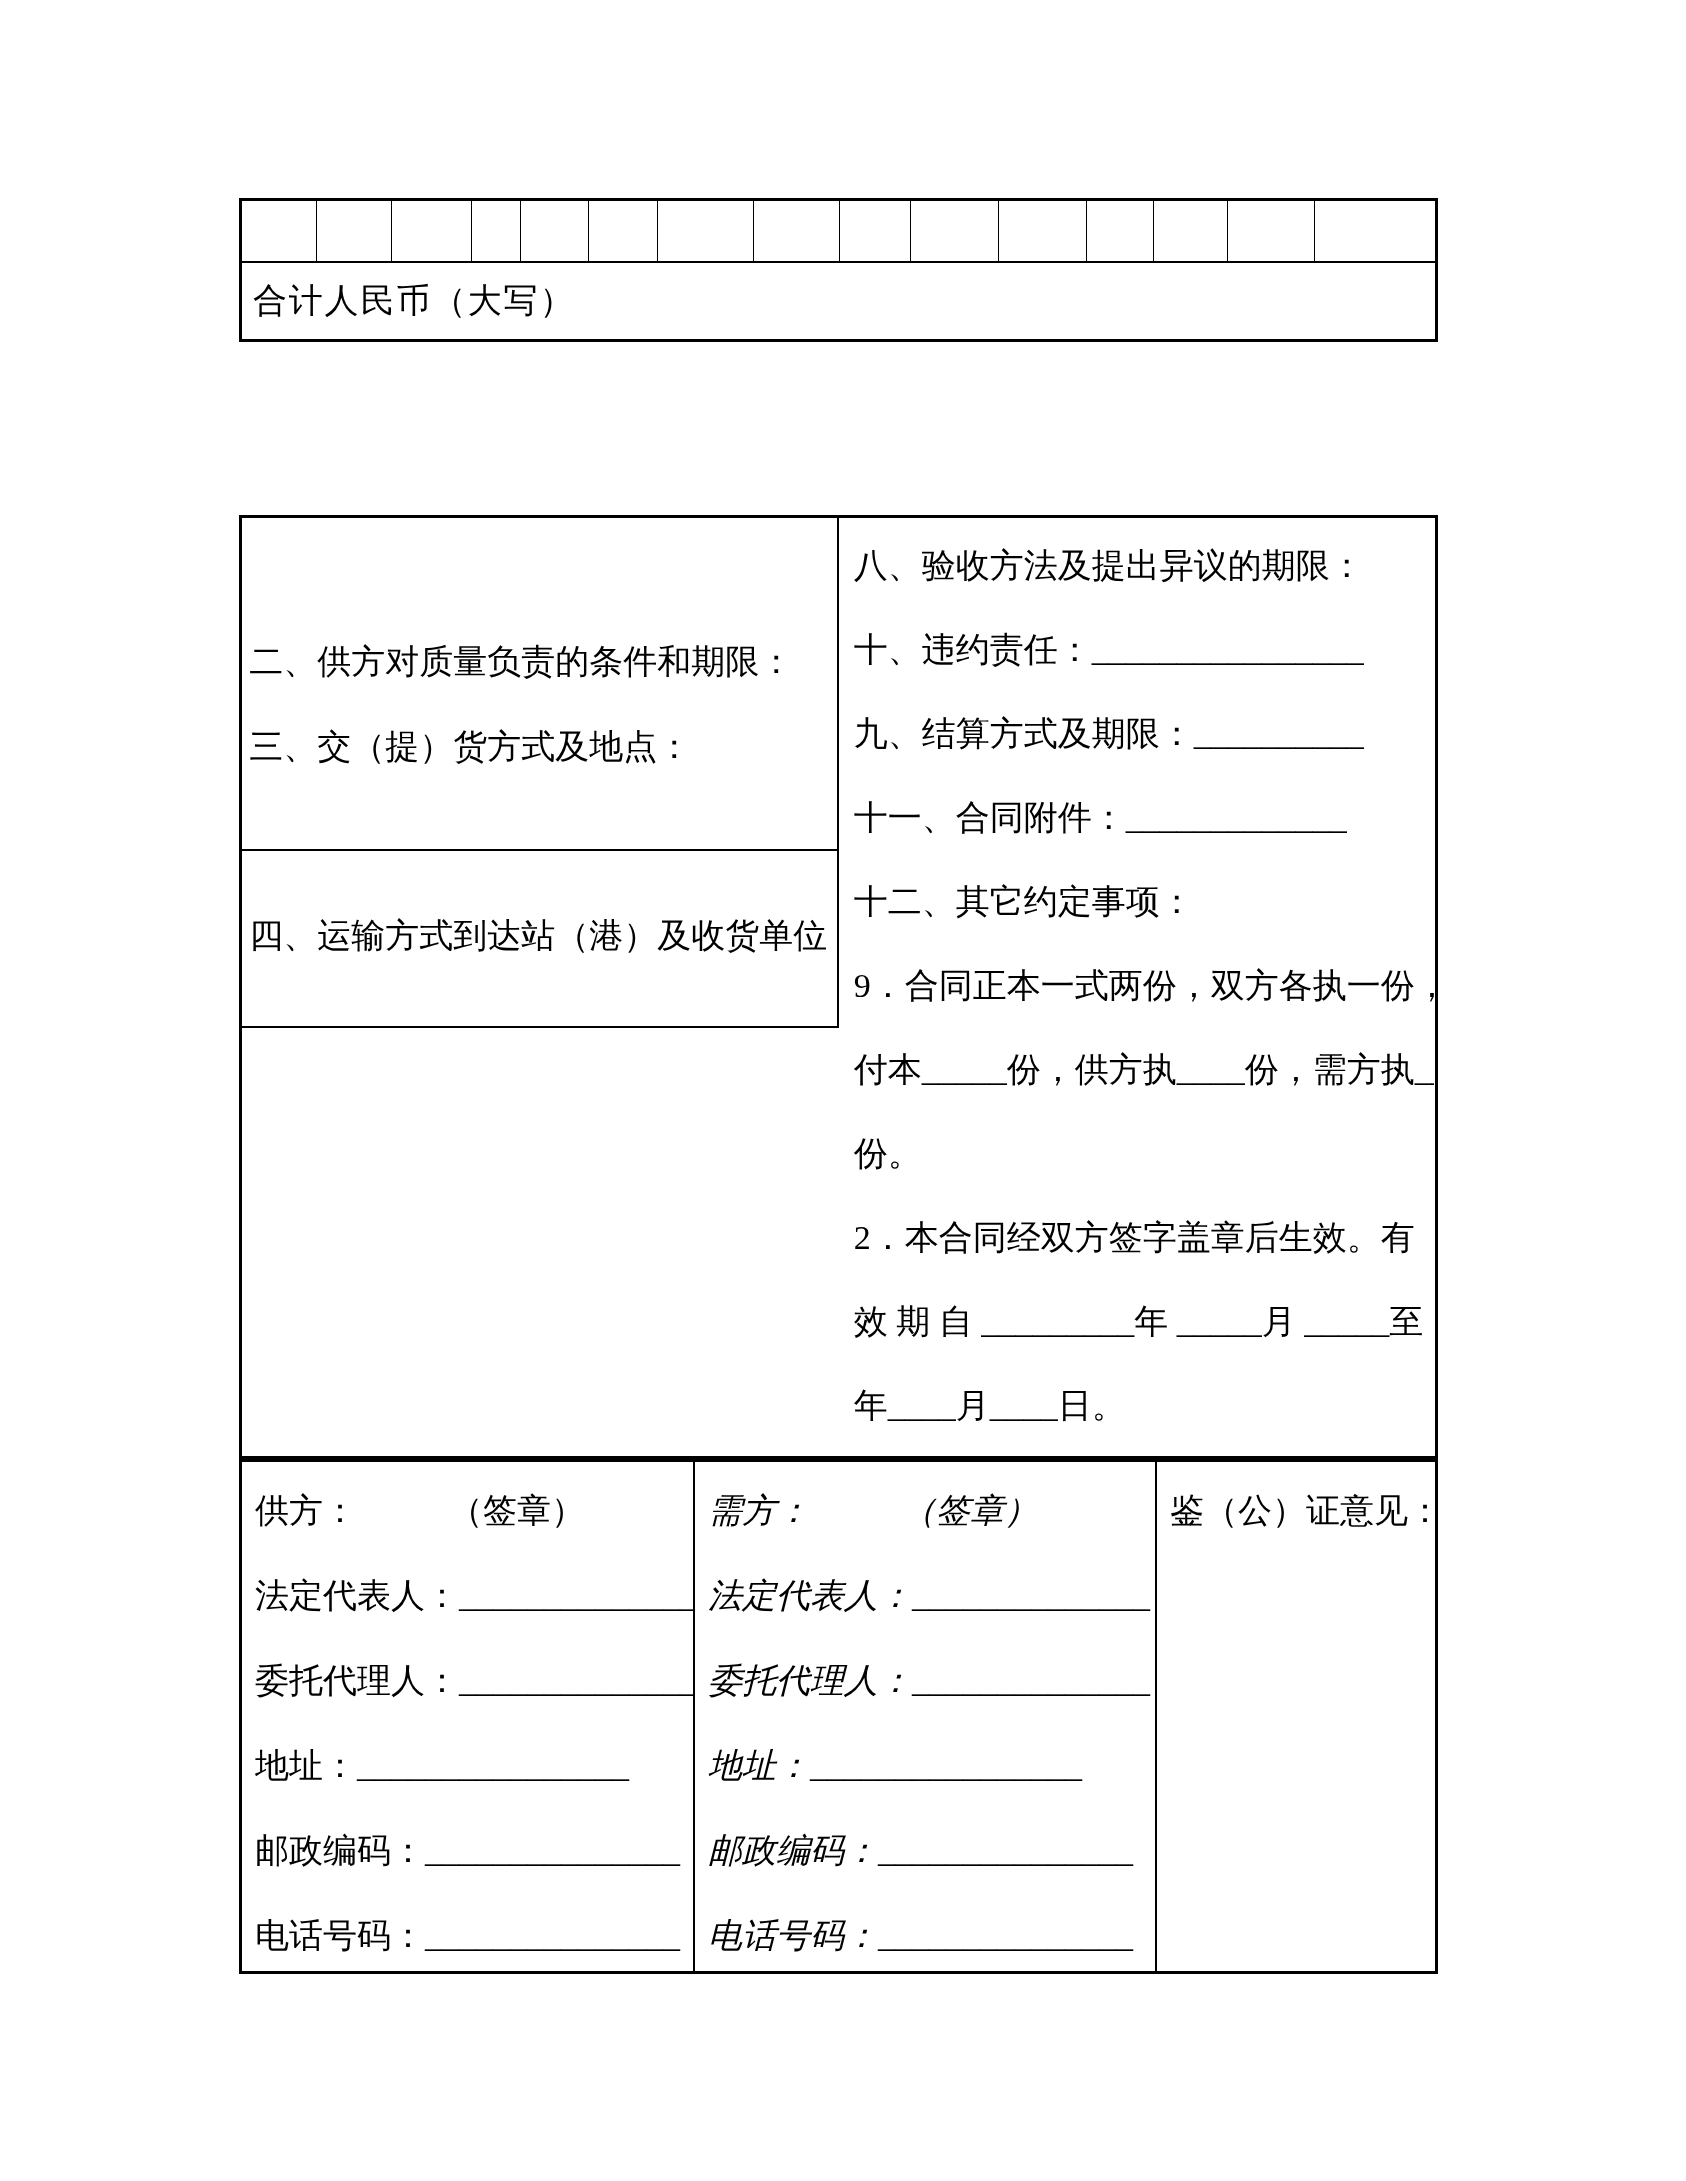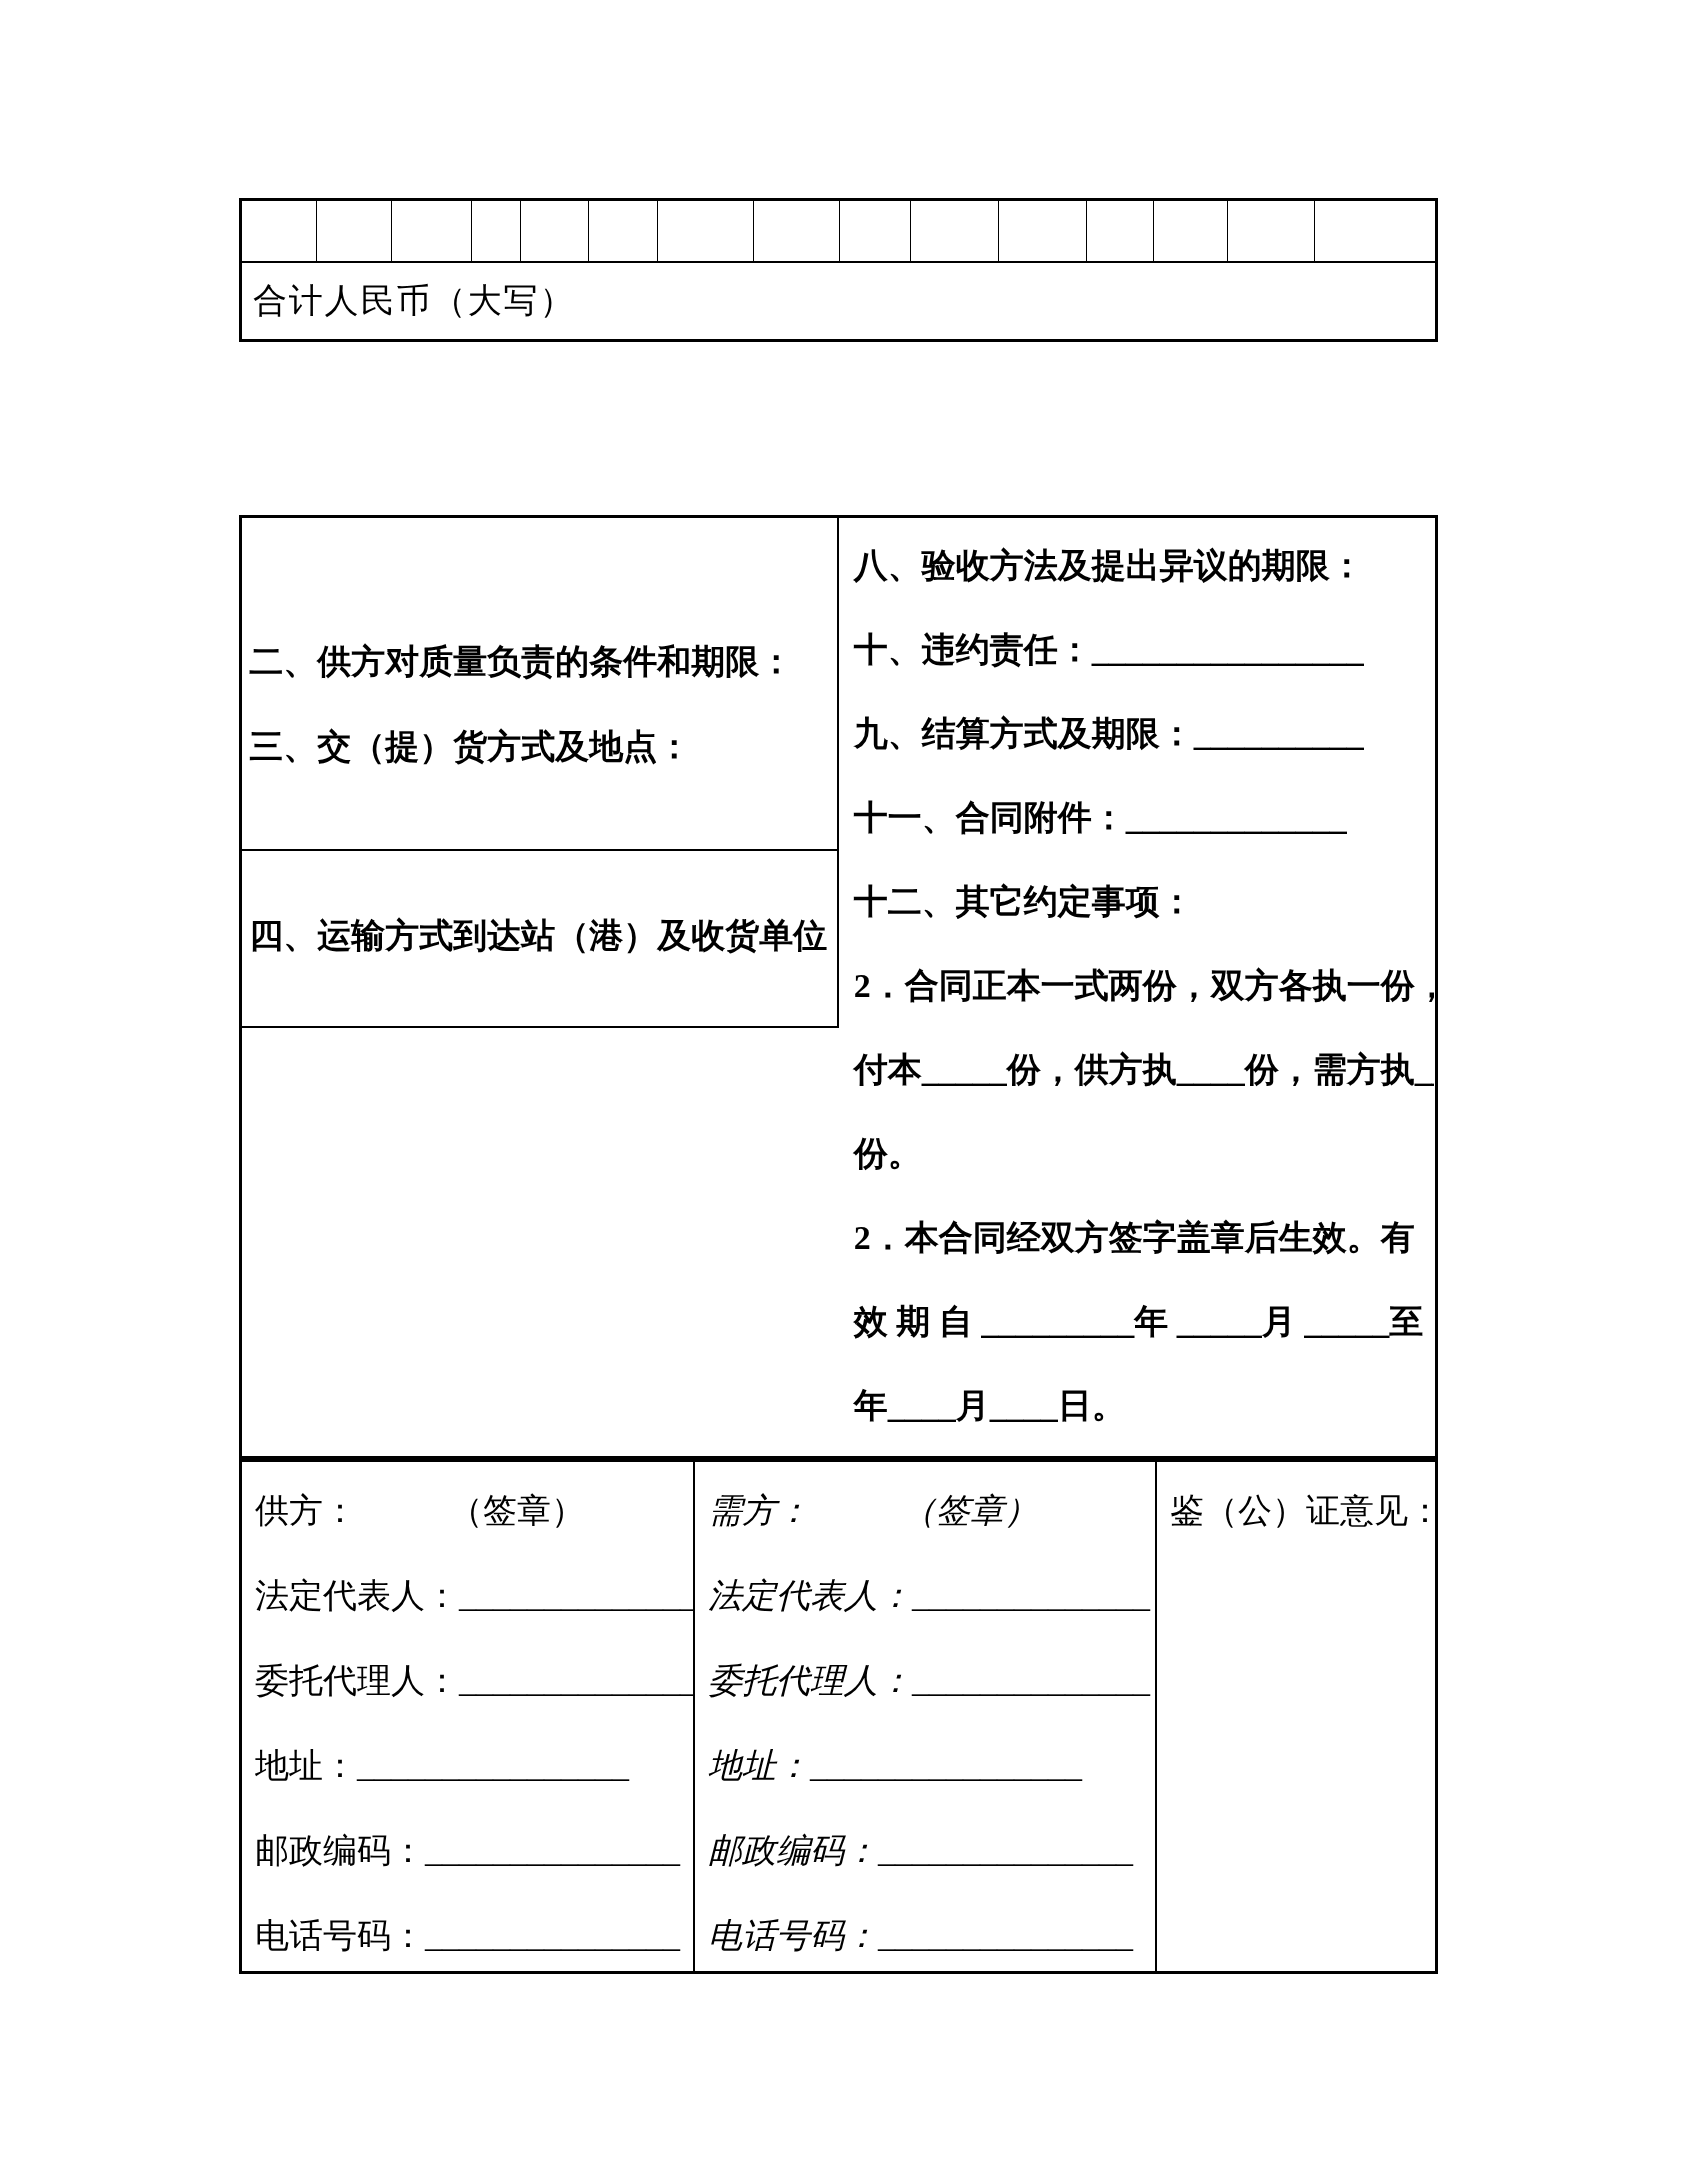--- a/index.html
+++ b/index.html
@@ -17,21 +17,21 @@
   
   #top-table { left:239px; top:198px; width:1199px; height:144px; display:flex; flex-direction:column;text-align:center; }
   #top-row { display:flex; height:62px; border-bottom:2.8px solid #000; }
   #top-row .gcell { border-right:1.8px solid #000; height:100%; }
   #top-row .gcell:last-child { border-right:none; }
   #total-row { flex:1; display:flex; align-items:center; padding-left:11px; letter-spacing:1.8px; }
 
   
   #main-table { left:239px; top:515px; width:1199px; height:944px; display:grid;
     grid-template-columns:597px 595px; grid-template-rows:333px 177px auto; }
-  .mcell { overflow:hidden;font-weight:bold; }
+  .mcell { overflow:hidden; }
   #m-left-1 { grid-column:1; grid-row:1; border-right:2.8px solid #000; border-bottom:2.8px solid #000;
     padding:101px 5.5px 0 7.3px; line-height:85px; }
   #m-left-2 { grid-column:1; grid-row:2; border-right:2.8px solid #000; border-bottom:2.8px solid #000;
     padding:42px 3.7px 0 7.3px; line-height:85px; }
   #m-left-3 { grid-column:1; grid-row:3; border-right:2.8px solid #000;
     padding:42px 5.5px 0 7.3px; line-height:122px; }
   #m-right { grid-column:2; grid-row:1 / span 3; padding:5.5px 7.3px 0 14.7px; line-height:84px; }
   .clause { white-space:nowrap; }
 
   
@@ -76,21 +76,21 @@
   </div>
   <div class="mcell" id="m-left-2">
     <div class="clause">四、运输方式到达站（港）及收货单位：</div>
   </div>
   <div class="mcell" id="m-right">
     <div class="clause">八、验收方法及提出异议的期限：</div>
     <div class="clause">十、违约责任：________________</div>
     <div class="clause">九、结算方式及期限：__________</div>
     <div class="clause">十一、合同附件：_____________</div>
     <div class="clause">十二、其它约定事项：</div>
-    <div class="clause">2．合同正本一式两份，双方各执一份，</div>
+    <div class="clause">9．合同正本一式两份，双方各执一份，</div>
     <div class="clause">付本_____份，供方执____份，需方执__</div>
     <div class="clause">份。</div>
     <div class="clause">2．本合同经双方签字盖章后生效。有</div>
     <div class="clause">效 期 自 _________年 _____月 _____至</div>
     <div class="clause">年____月____日。</div>
   </div>
 </div>
 
 <div class="tbl" id="bottom-table">
   <div class="bcell" id="b-supplier">

